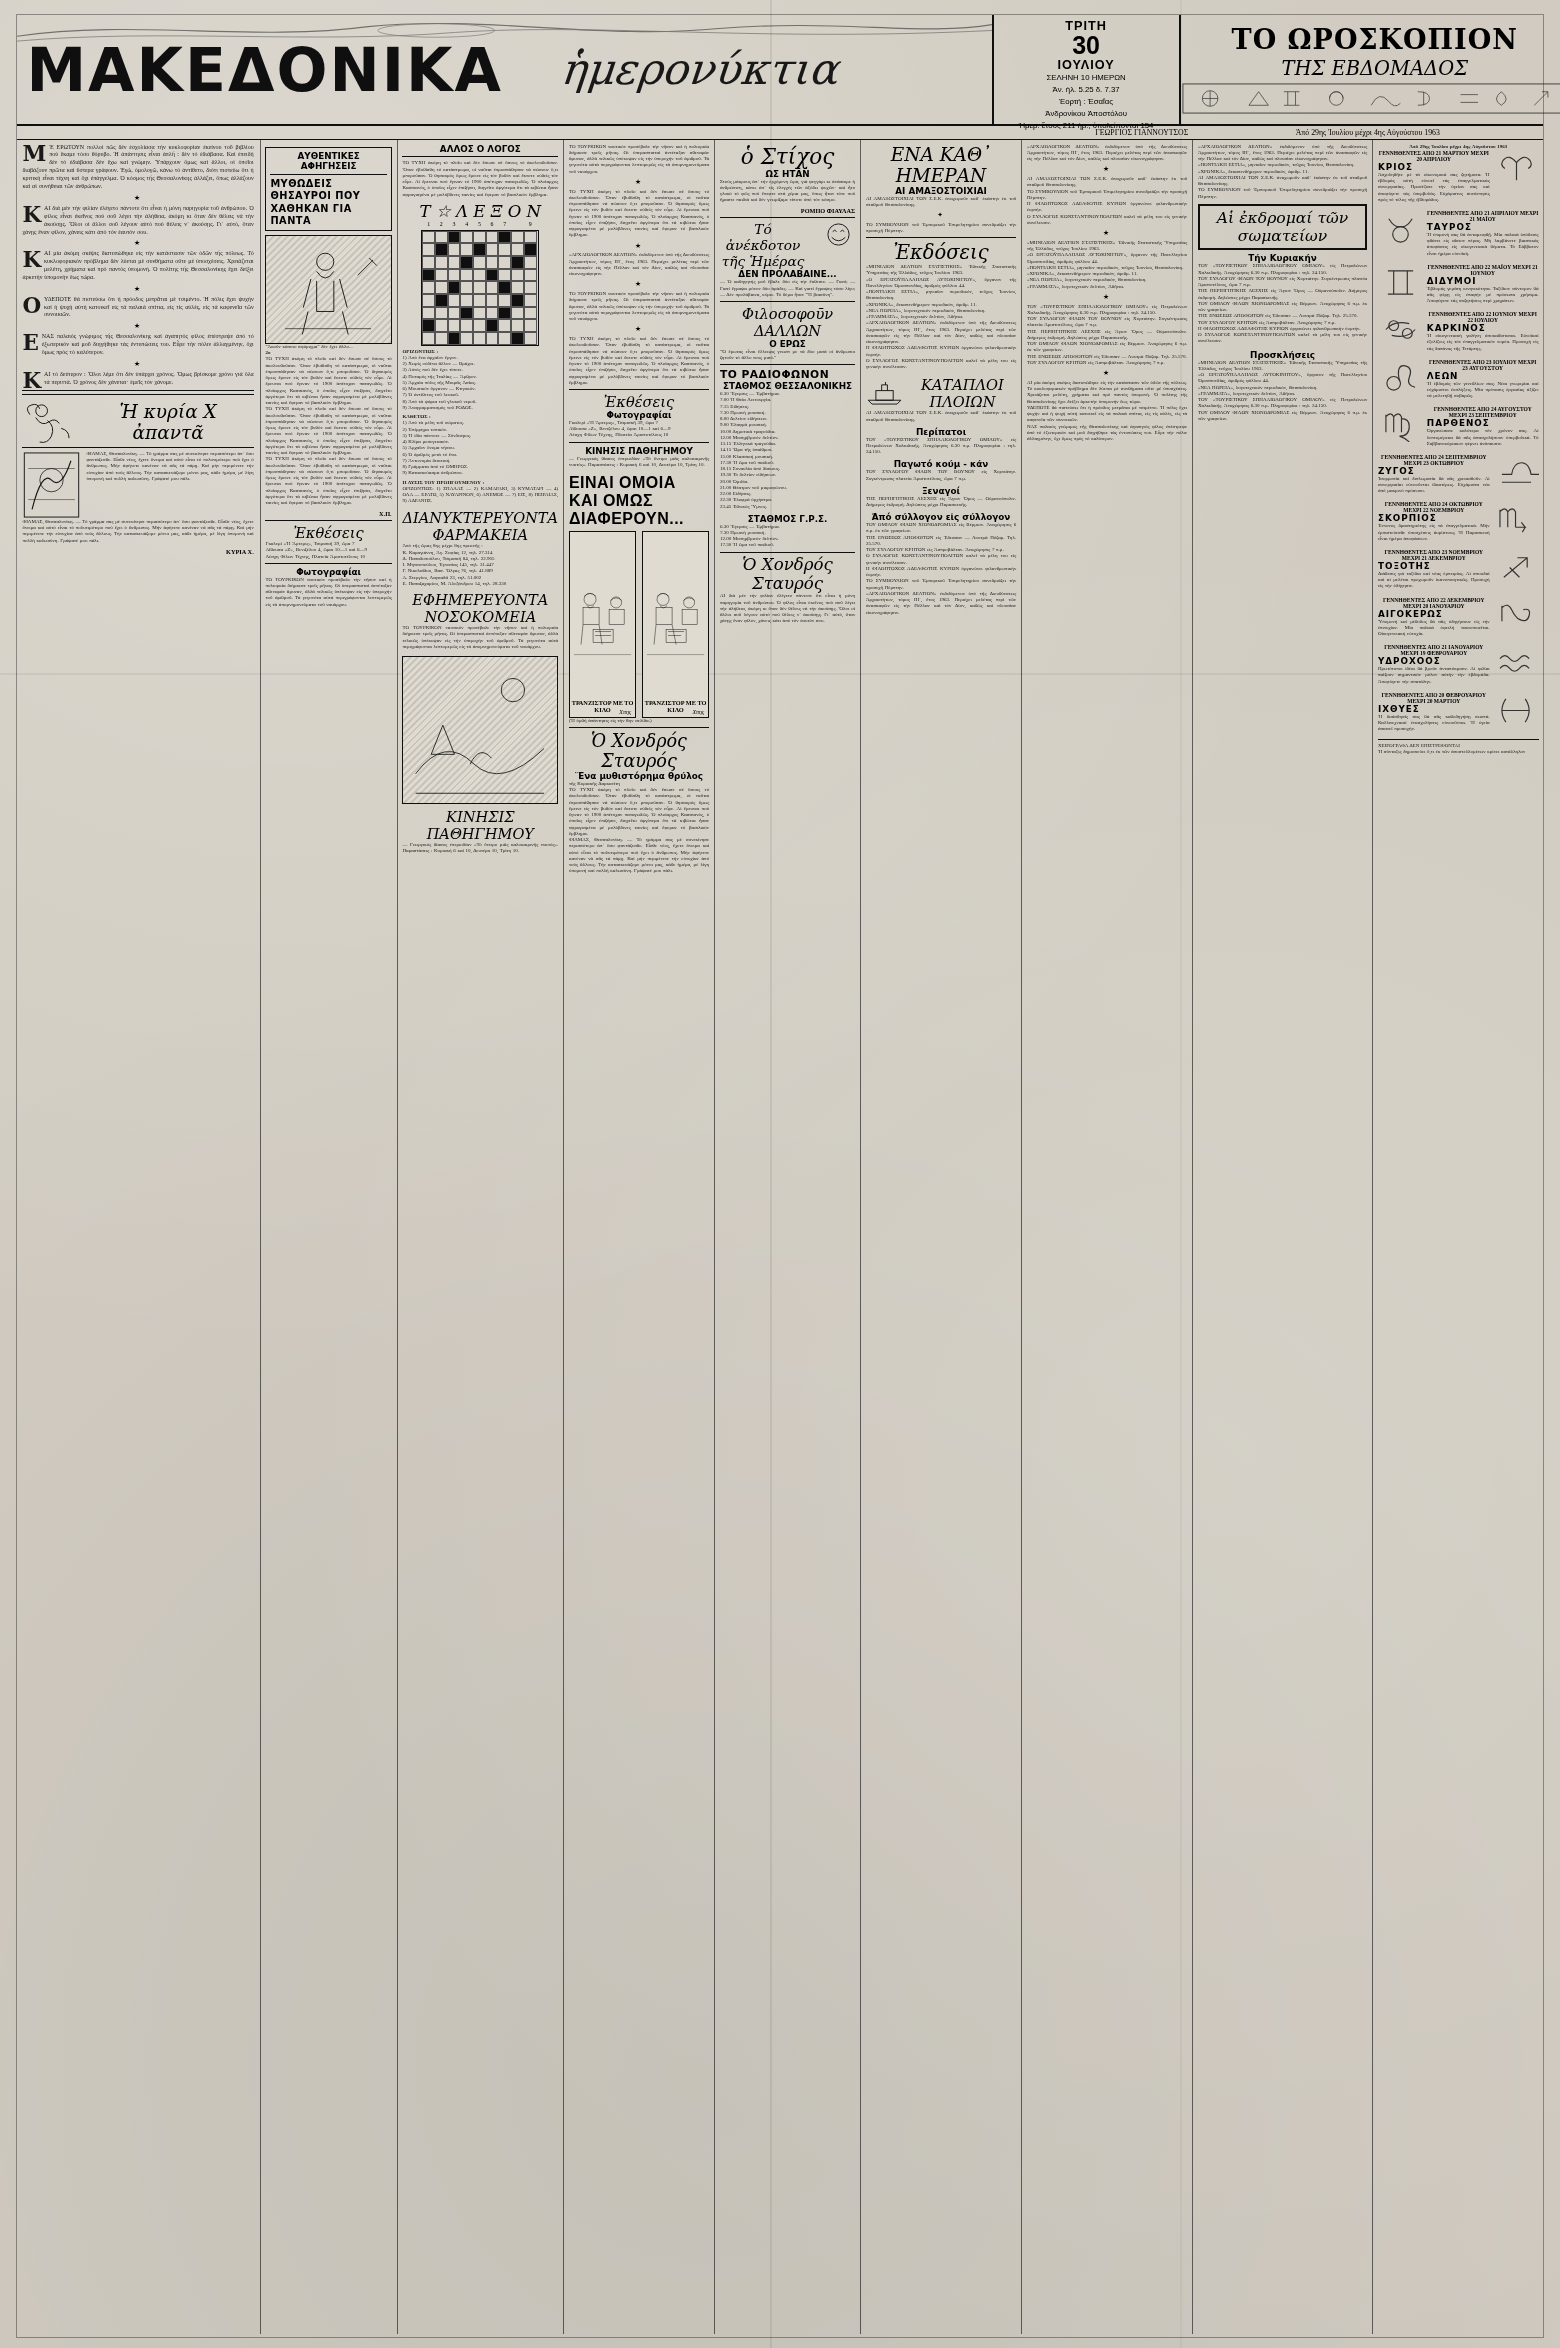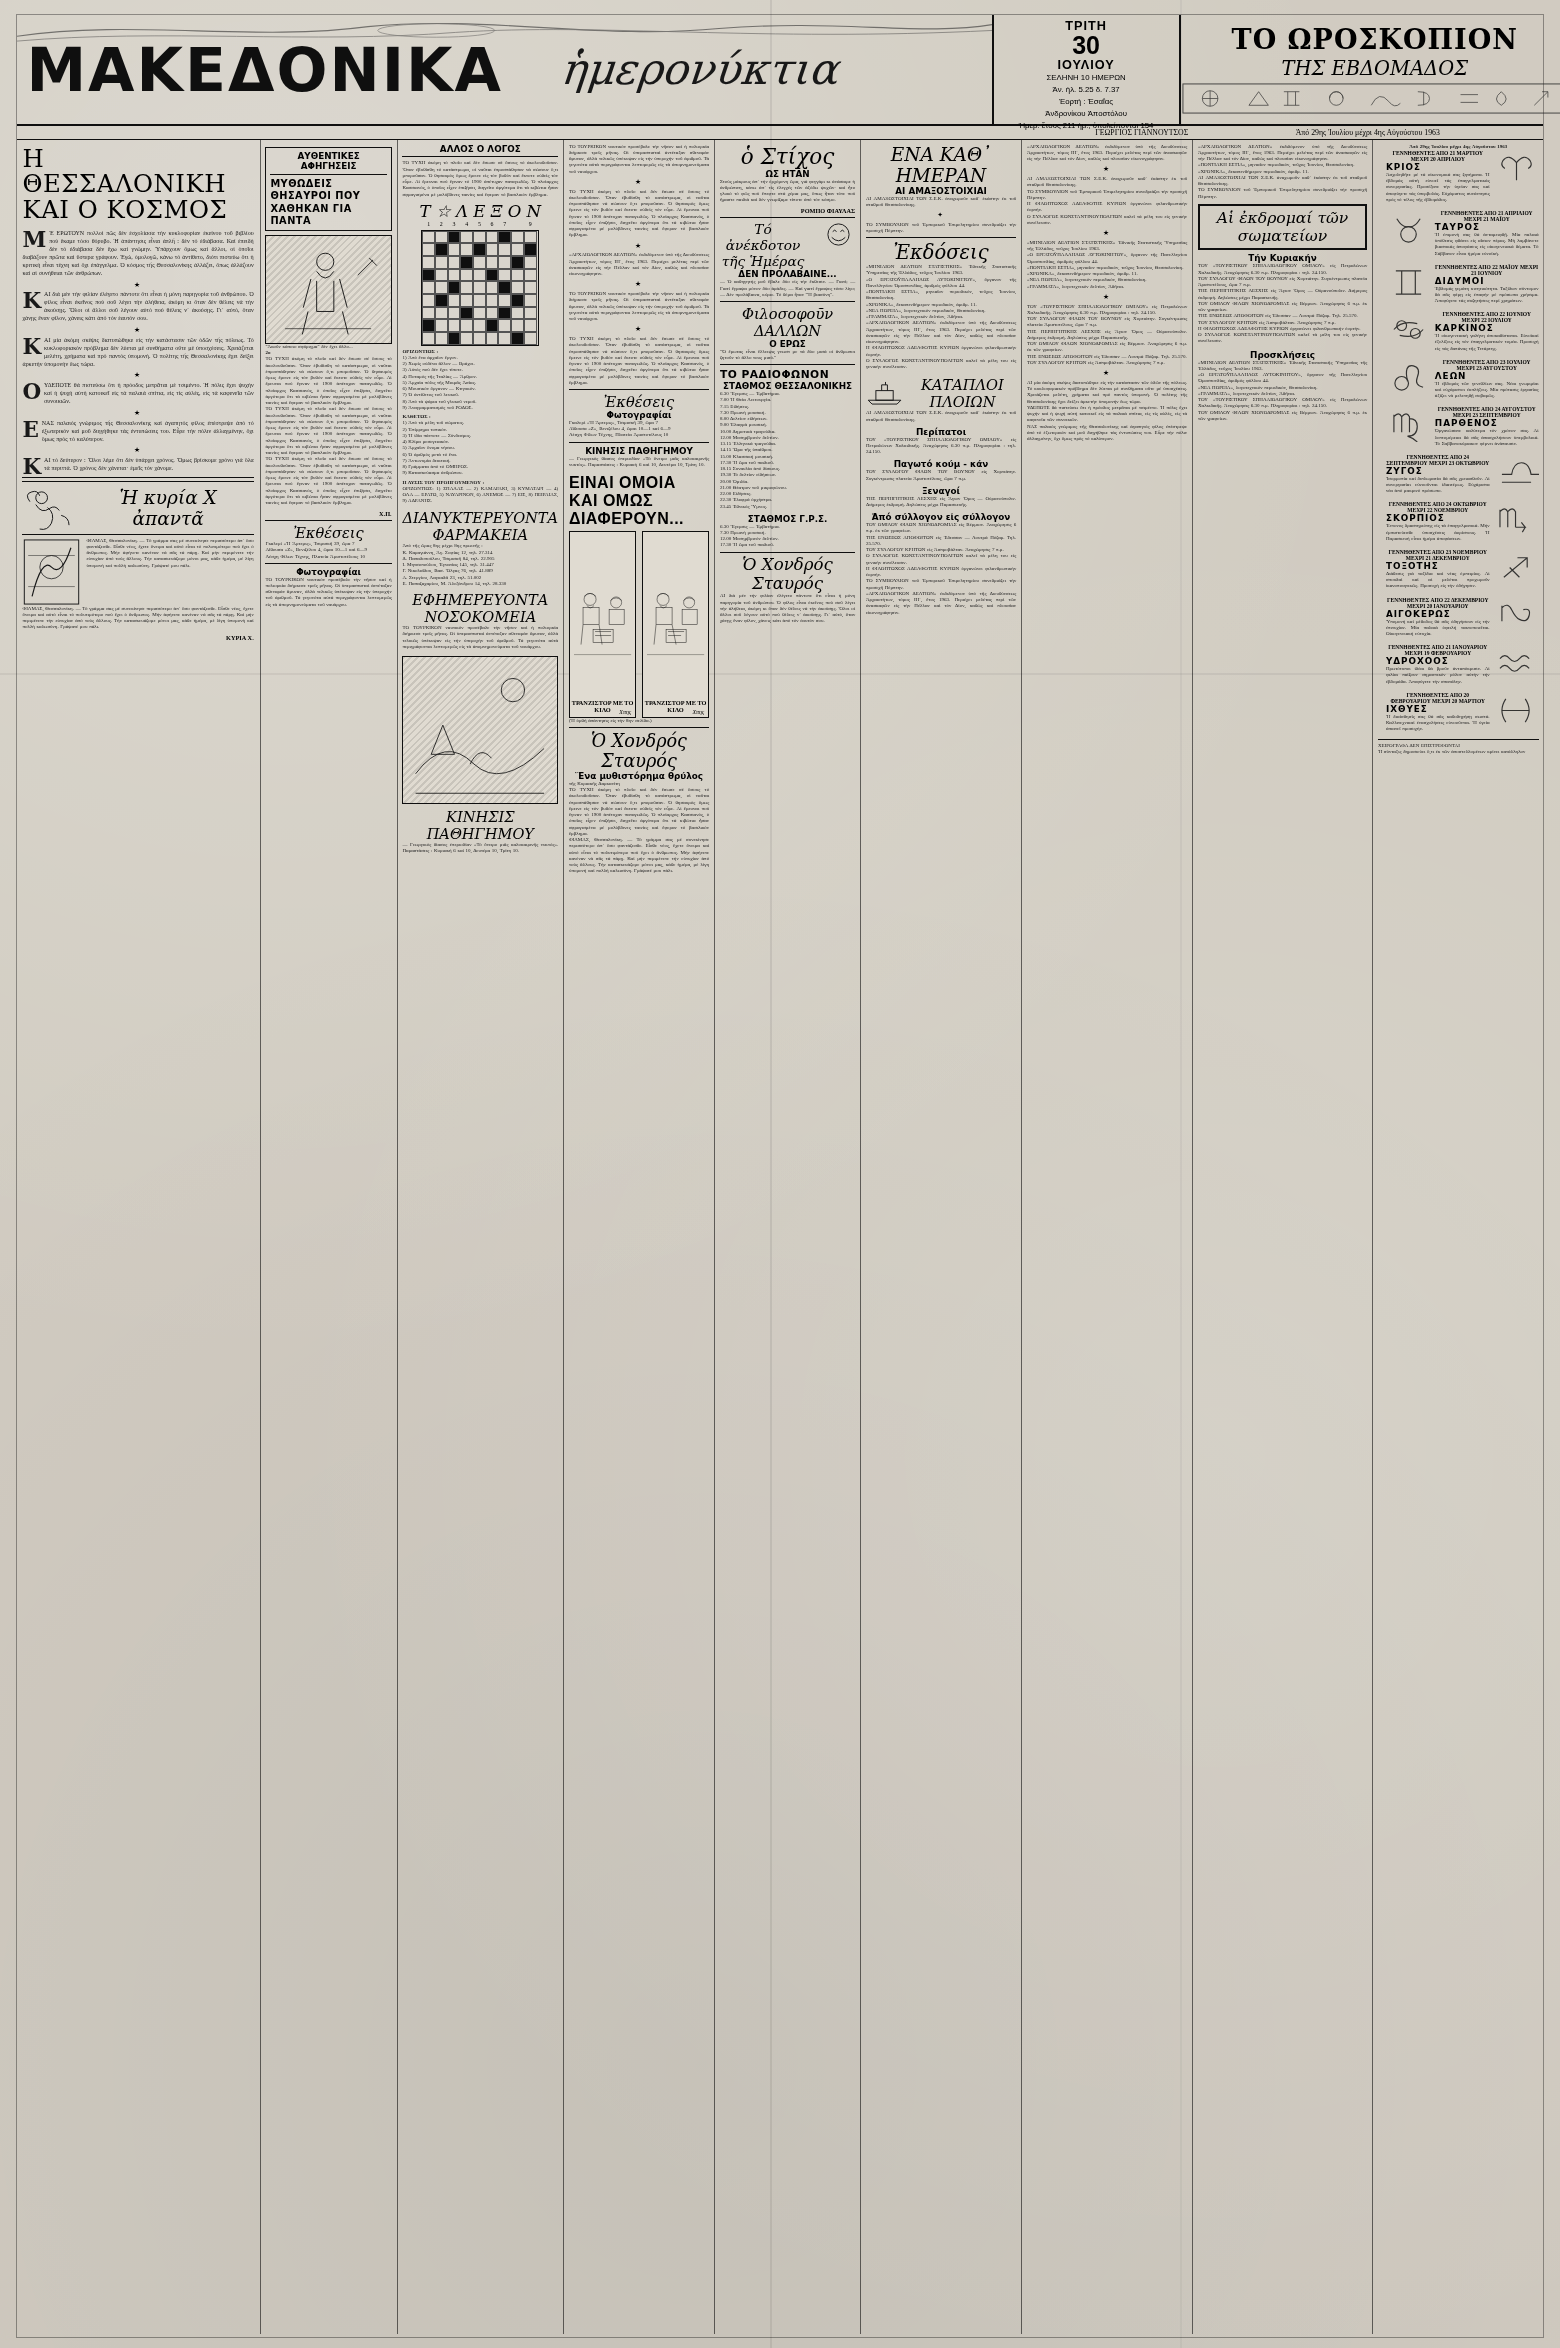--- a/index.html
+++ b/index.html
@@ -99,21 +99,21 @@
       repeating-linear-gradient(135deg, rgba(0,0,0,.10) 0 2px, transparent 2px 4.9px),
       #ded9cf;}
   .cartoonpair{display:flex;gap:5.9px;}
   .cartoon{flex:1;border:1px solid #111;height:185px;position:relative;background:#ded9cf;}
   .cartoon .cap{position:absolute;bottom:3.9px;left:0;right:0;text-align:center;font-size:6.3px;font-weight:bold;}
   .cartoon .sig{position:absolute;bottom:2px;right:3.9px;font-style:italic;font-size:5.9px;}
 
   .banner{font-family:Liberation Sans, sans-serif;font-weight:bold;font-size:16px;text-align:left;letter-spacing:0.5px;margin:5.9px 0 2.9px;}
   .sigline{text-align:right;font-size:6.3px;font-weight:bold;margin-top:3.9px;}
 
-  .horoitem{margin-bottom:6.8px;margin-left:8px;}
+  .horoitem{margin-bottom:6.8px;}
   .horoitem .hname{font-family:"DejaVu Sans",sans-serif;font-weight:bold;font-size:8.8px;letter-spacing:1px;}
   .horoitem .hdate{font-size:5.5px;font-weight:bold;text-align:center;}
   .glyph{width:45px;height:35px;margin:1px auto;opacity:.85;}
 
   .zodrow{display:flex;align-items:flex-start;gap:3.9px;}
   .zodrow .gl{flex:0 0 45px;}
   .zodrow .tt{flex:1;}
 
   svg{display:block;}
   .inkline{height:1px;background:#111;margin:2.9px 0;}
@@ -176,21 +176,20 @@
 
     <div class="subbar">
       <div class="cell" style="flex:0 0 975px;"></div>
       <div class="cell" style="flex:0 0 185px;text-align:right">ΓΕΩΡΓΙΟΣ ΓΙΑΝΝΟΥΤΣΟΣ</div>
       <div class="cell" style="flex:1;text-align:center">Ἀπό 29ης Ἰουλίου μέχρι 4ης Αὐγούστου 1963</div>
     </div>
 
     <div class="body">
 
       <div class="col c1 rule">
-        <h2 class="head1">Η ΘΕΣΣΑΛΟΝΙΚΗ ΚΑΙ Ο ΚΟΣΜΟΣ</h2>
 
         <div class="tx">
           <span class="drop">Μ</span>
           <span>Ἐ ΕΡΩΤΟΥΝ πολλοί πῶς δέν ἐσχολίασα τήν κυκλοφορίαν ἐκείνου τοῦ βιβλίου πού ἔκαμε τόσο θόρυβο. Ἡ ἀπάντησις εἶναι ἁπλῆ : δέν τό ἐδιάβασα. Καί ἐπειδή δέν τό ἐδιάβασα δέν ἔχω καί γνώμην. Ὑπάρχουν ὅμως καί ἄλλοι, οἱ ὁποῖοι διαβάζουν πρῶτα καί ὕστερα γράφουν. Ἐγώ, ὁμολογῶ, κάνω τό ἀντίθετο, διότι πιστεύω ὅτι ἡ κριτική εἶναι τέχνη καί ὄχι ἐπάγγελμα. Ὁ κόσμος τῆς Θεσσαλονίκης ἀλλάζει, ὅπως ἀλλάζουν καί αἱ συνήθειαι τῶν ἀνθρώπων.</span>
         </div>
         <div class="star">★</div>
 
         <div class="tx">
           <span class="drop">Κ</span>
           <span>ΑΙ διά μέν τήν φιλίαν ἐλέγετο πάντοτε ὅτι εἶναι ἡ μόνη παρηγορία τοῦ ἀνθρώπου. Ὁ φίλος εἶναι ἐκεῖνος πού σοῦ λέγει τήν ἀλήθεια, ἀκόμη κι ὅταν δέν θέλεις νά τήν ἀκούσῃς. Ὅλοι οἱ ἄλλοι σοῦ λέγουν αὐτό πού θέλεις ν᾿ ἀκούσῃς. Γι᾿ αὐτό, ὅταν χάνῃς ἕναν φίλον, χάνεις κάτι ἀπό τόν ἑαυτόν σου.</span>

